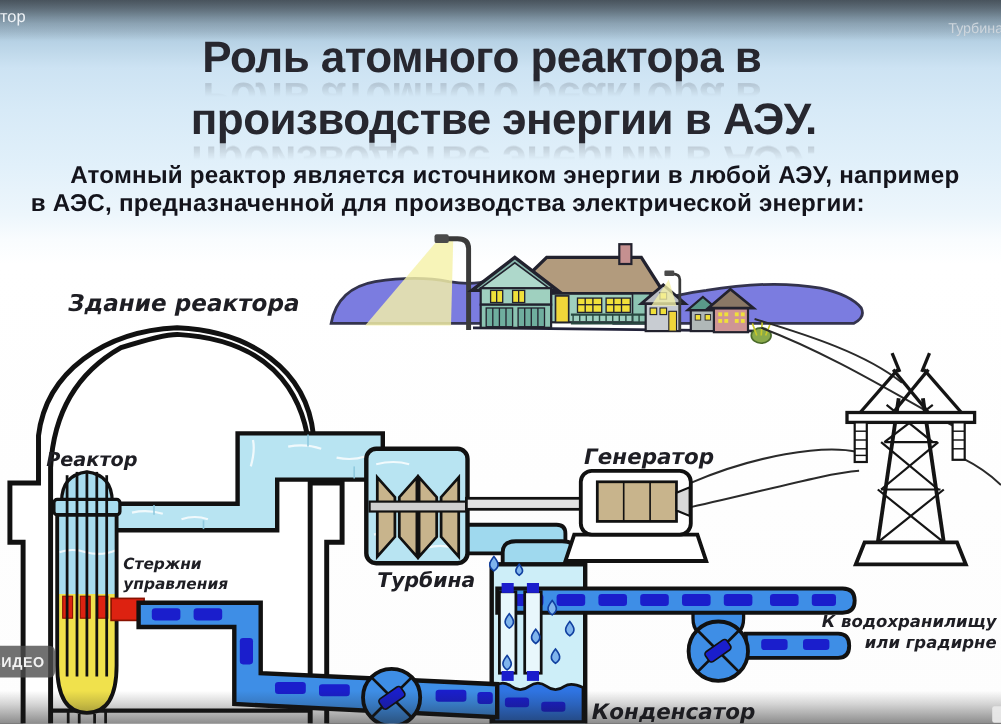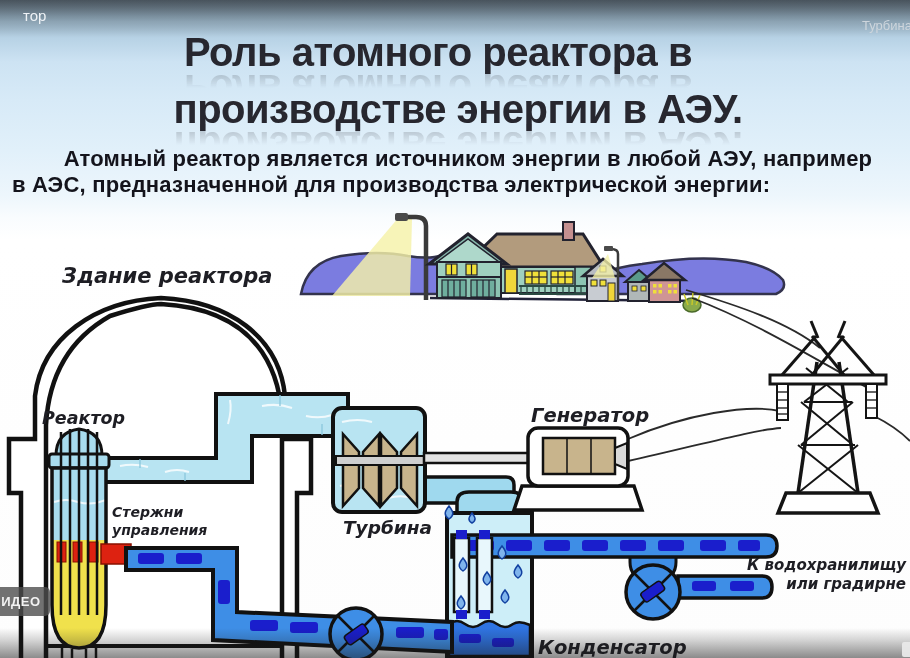--- a/index.html
+++ b/index.html
@@ -6,32 +6,32 @@
   .stage{
     position:relative;width:910px;height:658px;overflow:hidden;
     font-family:"Liberation Sans",sans-serif;
     background:linear-gradient(180deg,
       #5d6974 0px,#8ba2b2 16px,#b7d2e5 38px,#cde3f3 62px,
       #d7eaf7 100px,#e1f0fa 150px,#edf6fc 195px,#f9fcfe 218px,
       #ffffff 240px,#fdfdfd 658px);
   }
   .topbar{position:absolute;top:0;left:0;width:100%;height:36px;pointer-events:none;
     background:linear-gradient(180deg,rgba(56,66,74,.55) 0%,rgba(110,130,145,.25) 60%,rgba(140,160,175,0) 100%);}
-  .top-left-text{position:absolute;top:7px;left:0px;color:#eef2f6;font-size:15px;padding-left:23px;}
+  .top-left-text{position:absolute;top:7px;left:0px;color:#eef2f6;font-size:15px;}
   .top-right-text{position:absolute;top:18px;left:862px;color:#cdd5dc;font-size:13px;cursor:pointer;}
   .title-wrap{position:absolute;top:27px;left:0;width:876px;text-align:center;}
   .title-line{
     font-weight:bold;font-size:40px;line-height:50px;color:#27272f;letter-spacing:-.5px;
     -webkit-box-reflect:below -13px linear-gradient(to bottom,rgba(0,0,0,0) 52%,rgba(0,0,0,.33) 100%);
   }
   .title-line+.title-line{margin-top:7px;margin-left:40px;}
   .body-wrap{position:absolute;top:146px;left:0;width:906px;
     font-weight:bold;font-size:22px;line-height:26px;color:#14141c;letter-spacing:.2px;}
   .body-line1{padding-left:30px;text-align:center;}
-  .body-line2{padding-left:12px;}
+  .body-line2{padding-left:28px;}
   .diagram{position:absolute;top:210px;left:0;}
   .video-badge{position:absolute;top:587px;left:-18px;width:68px;height:29px;
     background:rgba(78,78,78,.8);border-radius:5px;color:#f2f2f2;font-size:13px;font-weight:bold;
     display:flex;align-items:center;justify-content:center;letter-spacing:.5px;cursor:pointer;}
   .bottom-shade{position:absolute;left:0;bottom:0;width:100%;height:30px;pointer-events:none;
     background:linear-gradient(180deg,rgba(20,20,20,0) 0%,rgba(25,25,25,.18) 40%,rgba(25,25,25,.5) 100%);}
   .corner-chip{position:absolute;right:-4px;bottom:1px;width:12px;height:15px;background:#e9e9e9;border-radius:2px;opacity:.95;}
   svg text{font-family:"DejaVu Sans",sans-serif;font-style:italic;font-weight:bold;fill:#1e1e24;}
 </style>
 </head>

